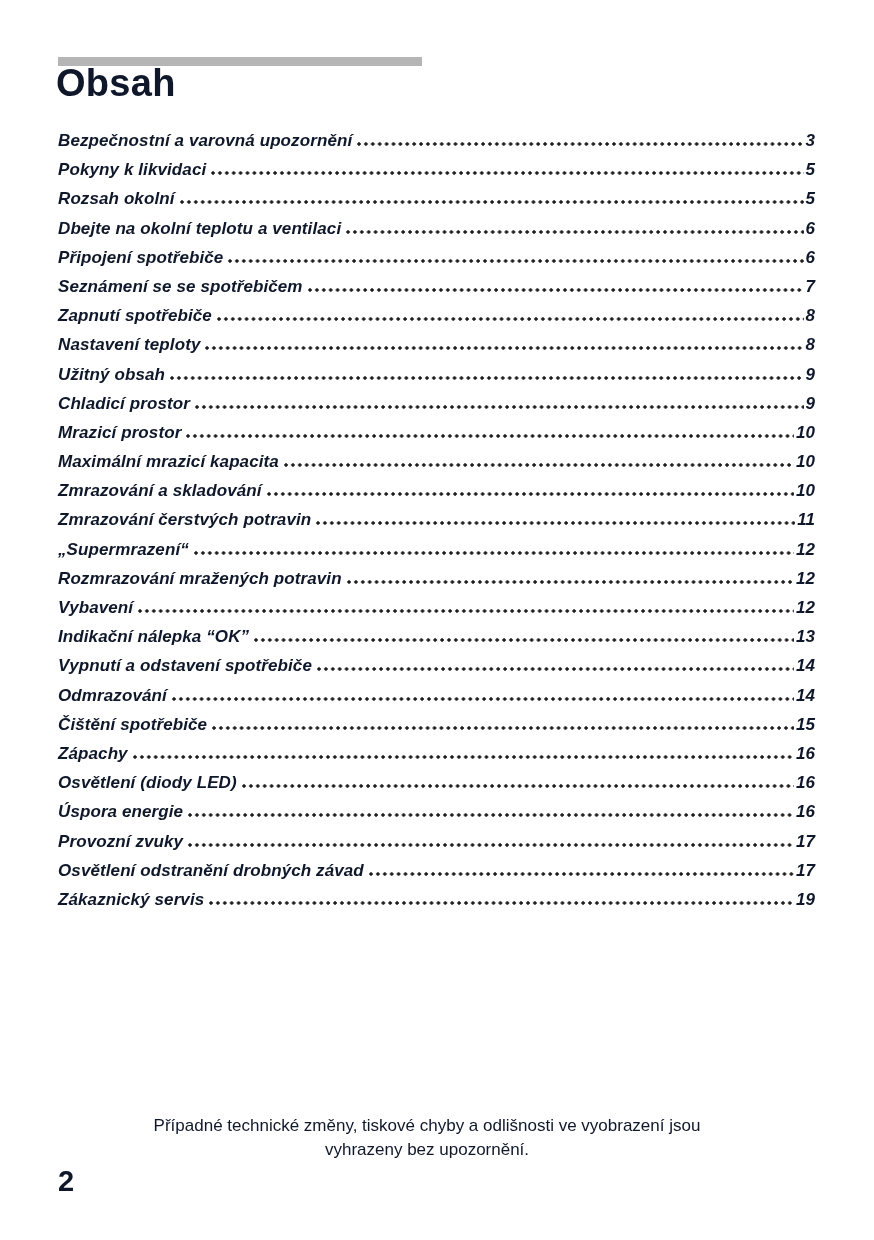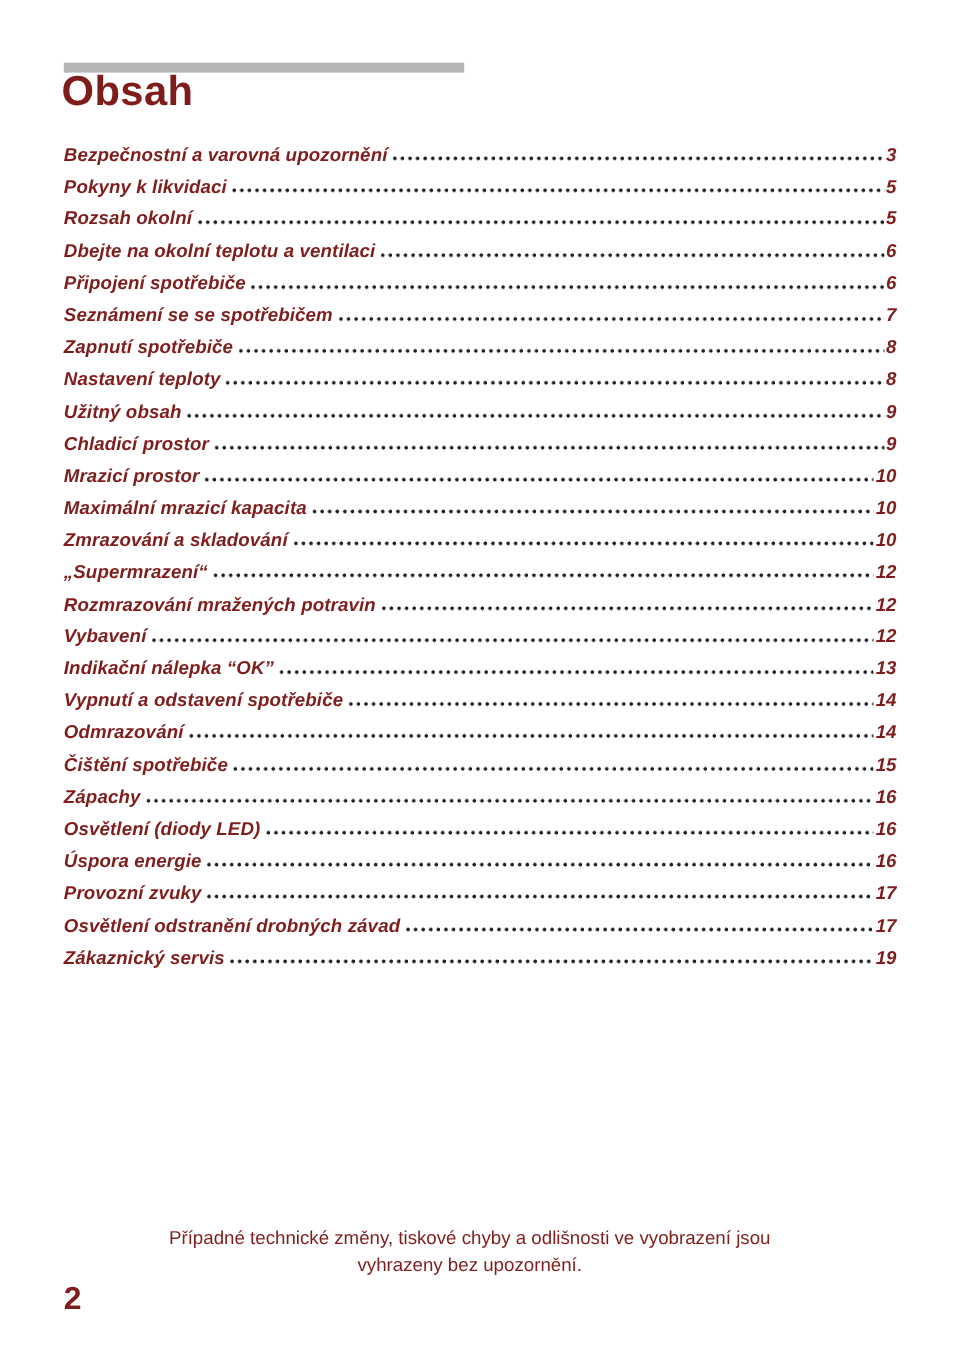--- a/index.html
+++ b/index.html
@@ -6,21 +6,21 @@
   html, body { background: #e9e9e9; }
   body {
     font-family: "Liberation Sans", "DejaVu Sans", sans-serif;
     width: 874px; height: 1240px;
     position: relative;
   }
   .page {
     position: absolute; left: 0; top: 0;
     width: 874px; height: 1240px;
     background: #ffffff;
-    color: #7f1d1d;
+    color: #0f172a;
     overflow: hidden;
   }
   .topbar {
     position: absolute;
     left: 58px; top: 57px;
     width: 364px; height: 9px;
     background: #b5b5b5;
   }
   .page-title {
     position: absolute;
@@ -157,20 +157,25 @@
     <span class="toc-leader"></span>
     <span class="toc-page">10</span>
   </div>
 
   <div class="toc-row">
     <span class="toc-label">Zmrazování a skladování</span>
     <span class="toc-leader"></span>
     <span class="toc-page">10</span>
   </div>
 
+  <div class="toc-row">
+    <span class="toc-label">Zmrazování čerstvých potravin</span>
+    <span class="toc-leader"></span>
+    <span class="toc-page">11</span>
+  </div>
 
   <div class="toc-row">
     <span class="toc-label">„Supermrazení“</span>
     <span class="toc-leader"></span>
     <span class="toc-page">12</span>
   </div>
 
   <div class="toc-row">
     <span class="toc-label">Rozmrazování mražených potravin</span>
     <span class="toc-leader"></span>

